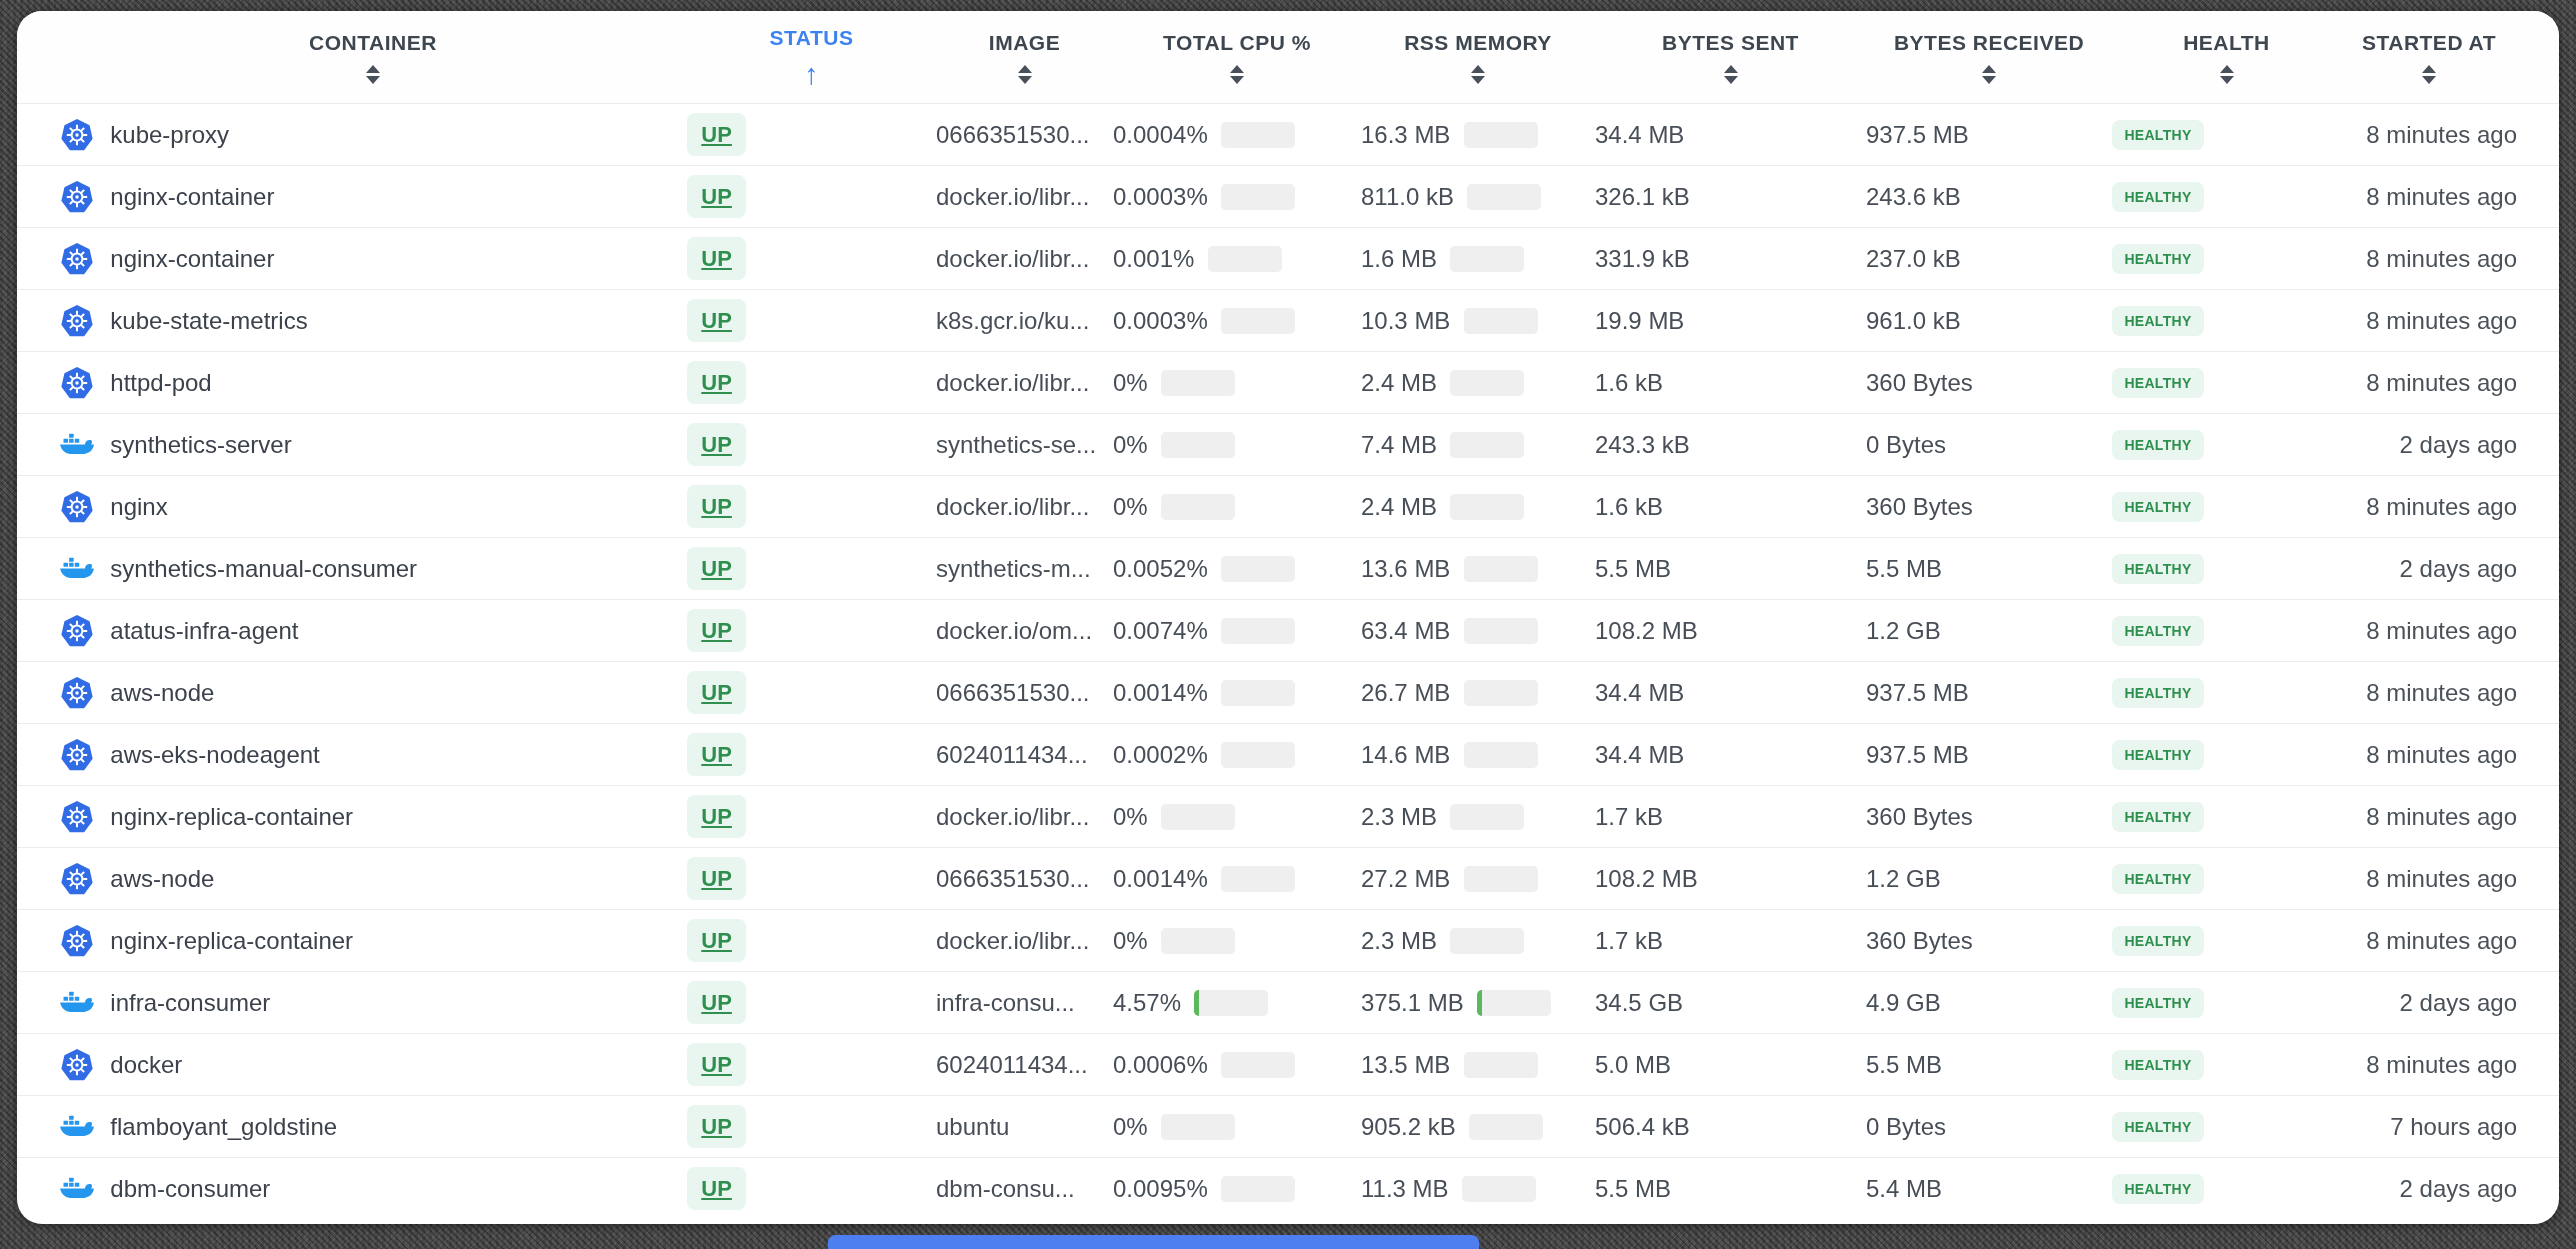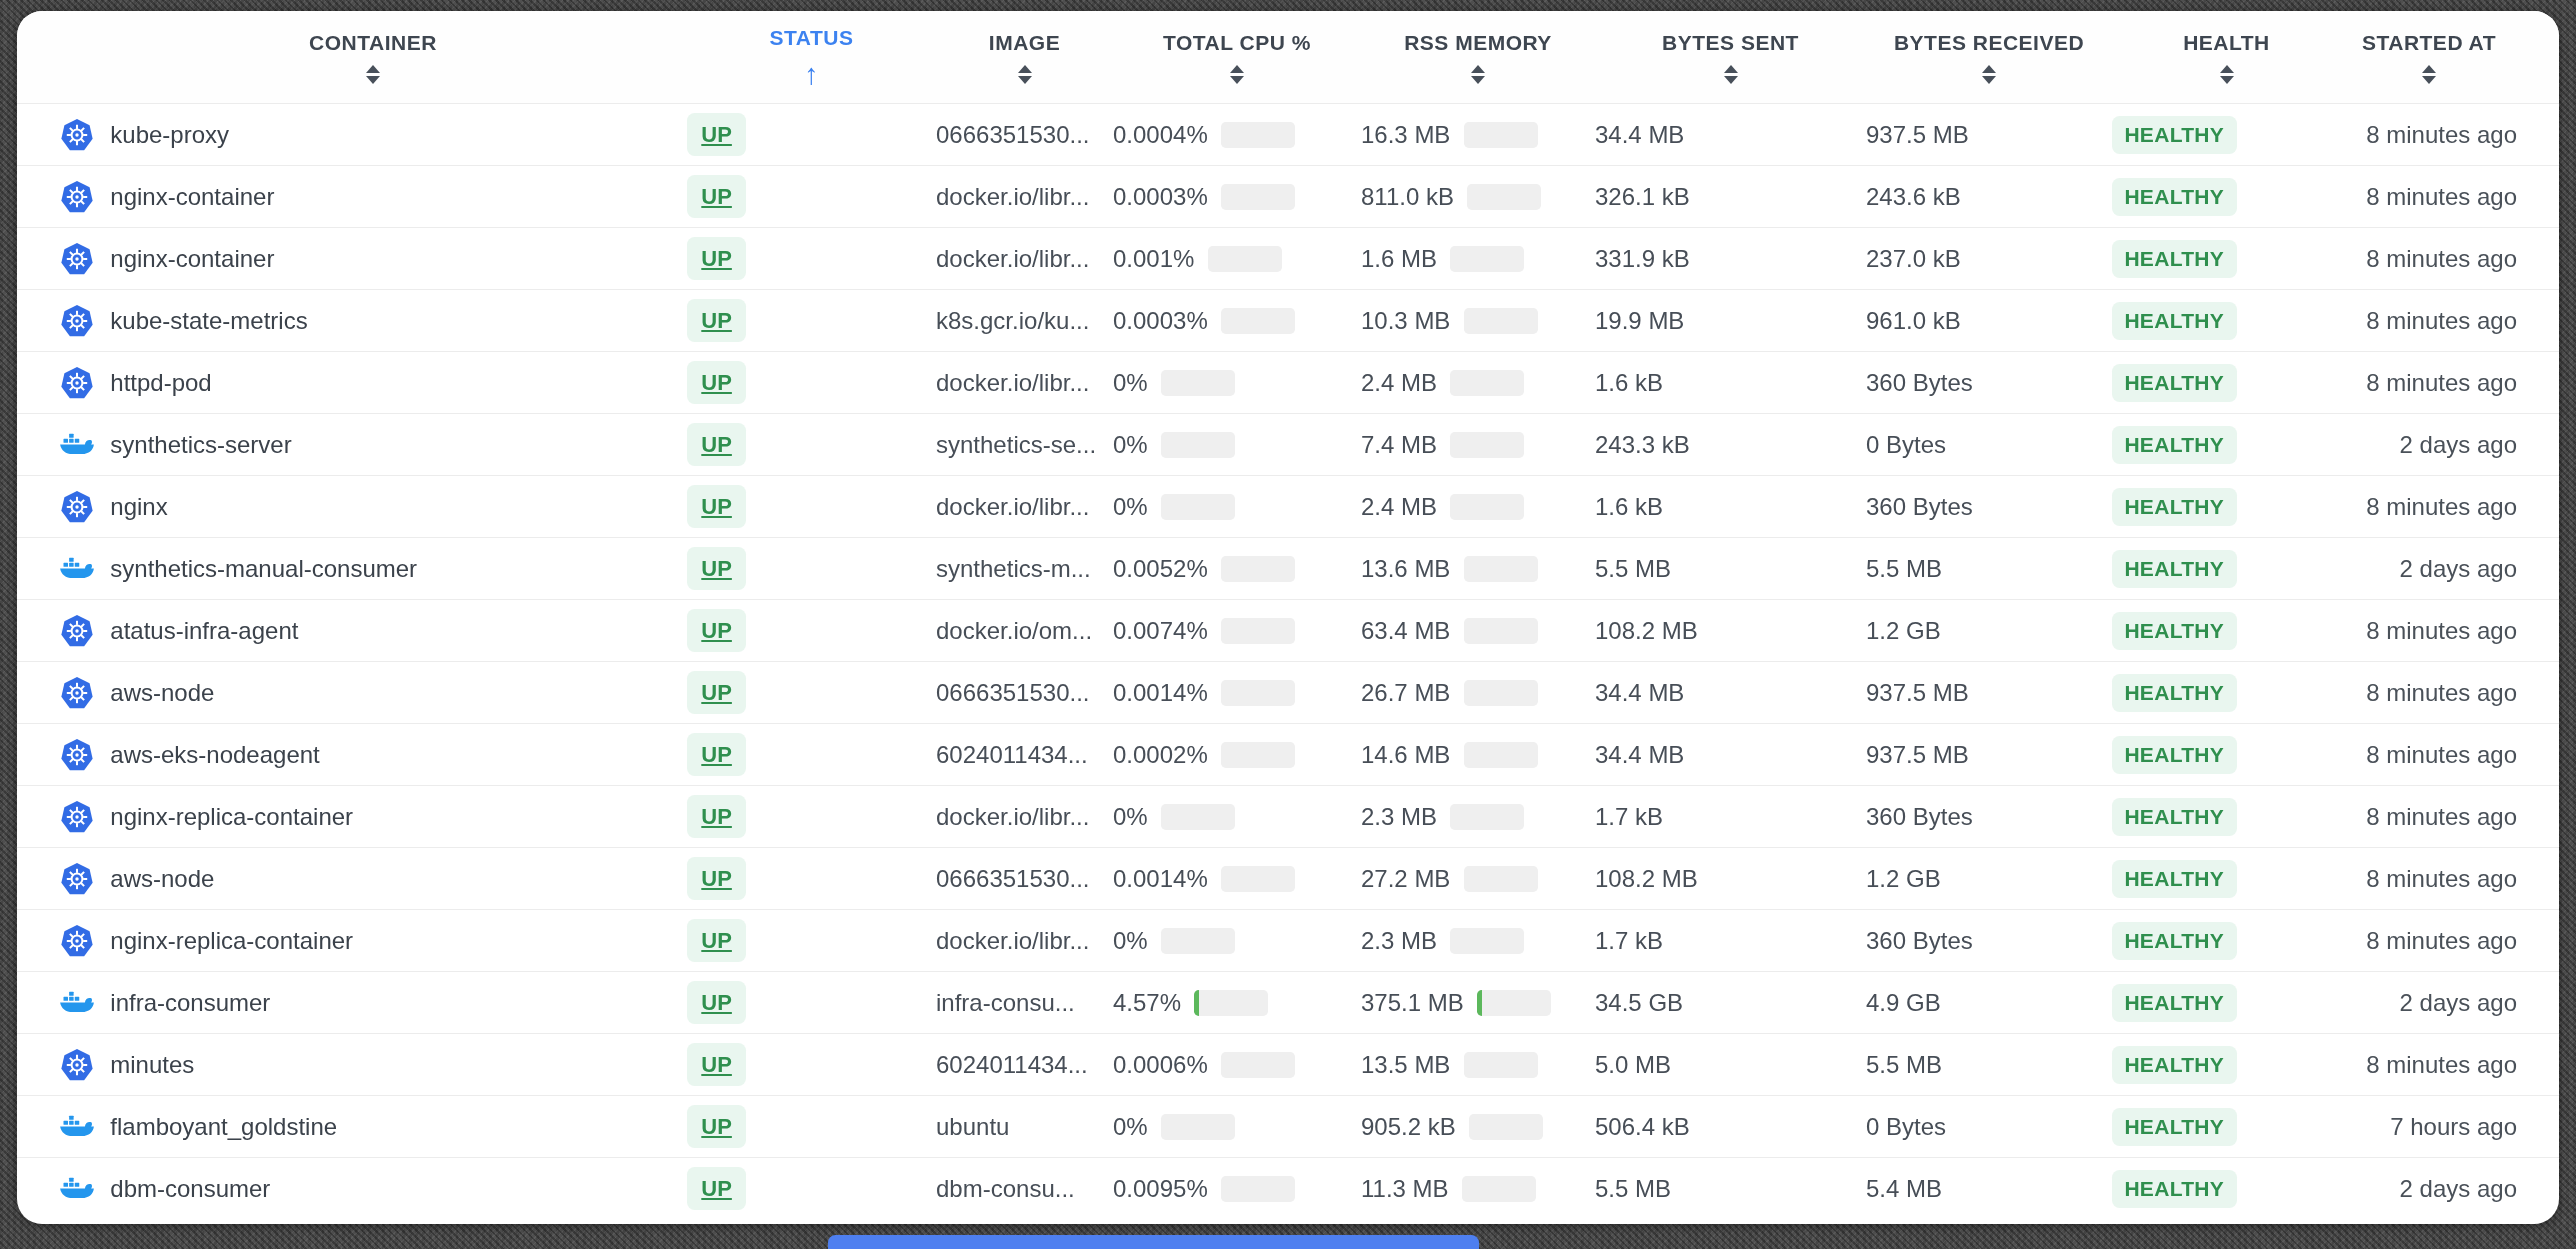--- a/index.html
+++ b/index.html
@@ -41,21 +41,21 @@
   .cell{font-size:24px;color:#474e57;white-space:nowrap;display:flex;align-items:center;}
   .cell.col-image{overflow:hidden;}
   .cell.col-started_at{justify-content:flex-end;color:#4a5159;}
   .name-cell{gap:15.3px;color:#3b424b;}
   .icon-wrap{width:36px;height:36px;display:inline-flex;align-items:center;justify-content:center;flex:0 0 36px;}
   .badge{
     display:inline-block;background:#e9f6ef;color:#2f8f4e;
     font-weight:700;border-radius:7.6px;
   }
   .badge.up{font-size:22px;padding:8.6px 14.3px;text-decoration:underline;}
-  .badge.health{font-size:21px;padding:6.7px 12.4px;letter-spacing:0.3px;}
+  .badge.health{font-size:14px;padding:6.7px 12.4px;letter-spacing:0.3px;}
   .meter{
     width:74px;height:26px;background:#efefef;border-radius:4.8px;
     margin-left:13.4px;overflow:hidden;position:relative;flex:0 0 74px;
   }
   .meter .fill{position:absolute;left:0;top:0;bottom:0;background:#5cb85c;}
   .bottom-bar{
     position:absolute;left:828px;bottom:0;width:651px;height:15.3px;
     background:#4e7ff0;border-radius:7.6px 7.6px 0 0;
   }
 </style>
@@ -805,21 +805,21 @@
             <line x1="20" y1="50" x2="32" y2="50"></line>
                 <line x1="68" y1="50" x2="80" y2="50"></line>
             <line x1="29" y1="29" x2="38" y2="38"></line>
                 <line x1="62" y1="62" x2="71" y2="71"></line>
             <line x1="29" y1="71" x2="38" y2="62"></line>
                 <line x1="62" y1="38" x2="71" y2="29"></line>
           </g>
         </svg>
       </span>
 
-      <span>minutes</span>
+      <span>docker</span>
     </div>
     <div class="cell col-status">
       <span class="badge up">UP</span>
     </div>
     <div class="cell col-image">6024011434...</div>
     <div class="cell col-cpu">
       <span>0.0006%</span>
       <span class="meter">
             <span class="fill" style="width: 0%;"></span>
           </span>

